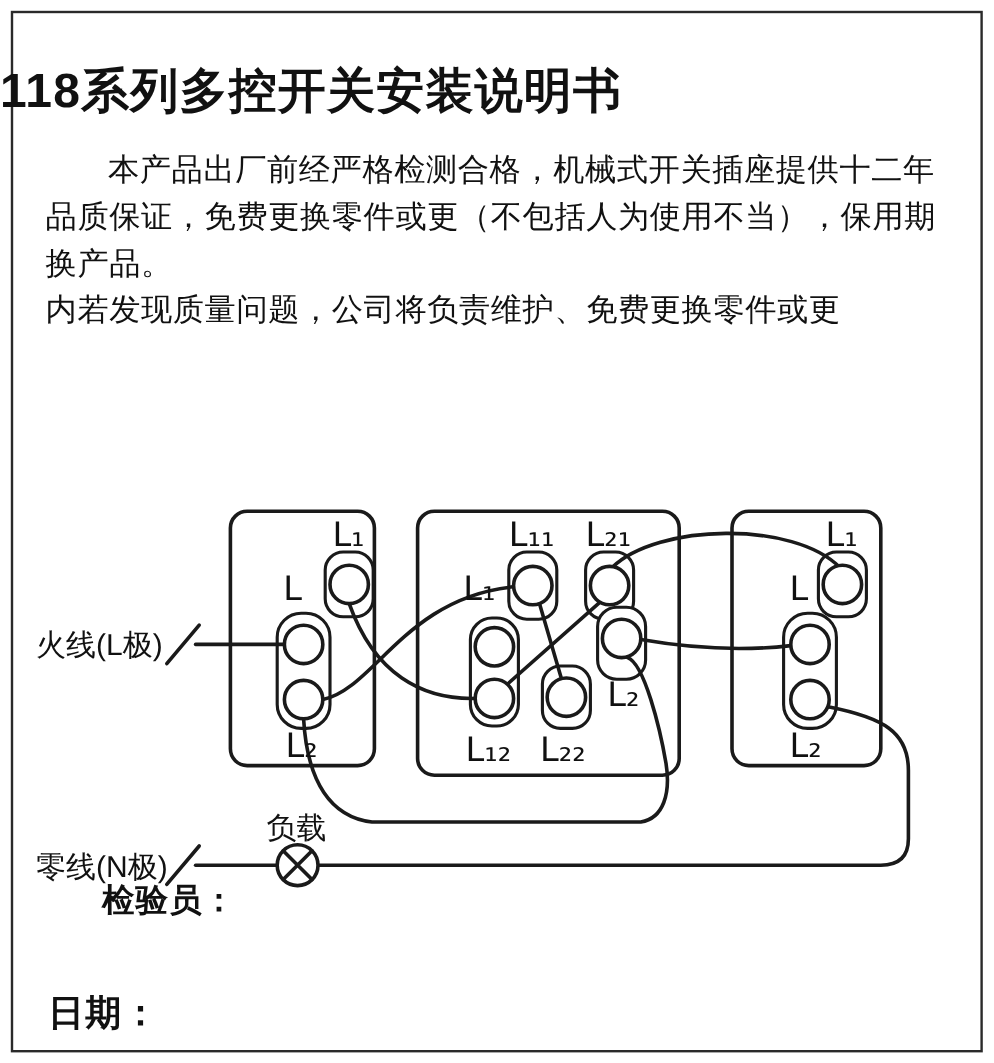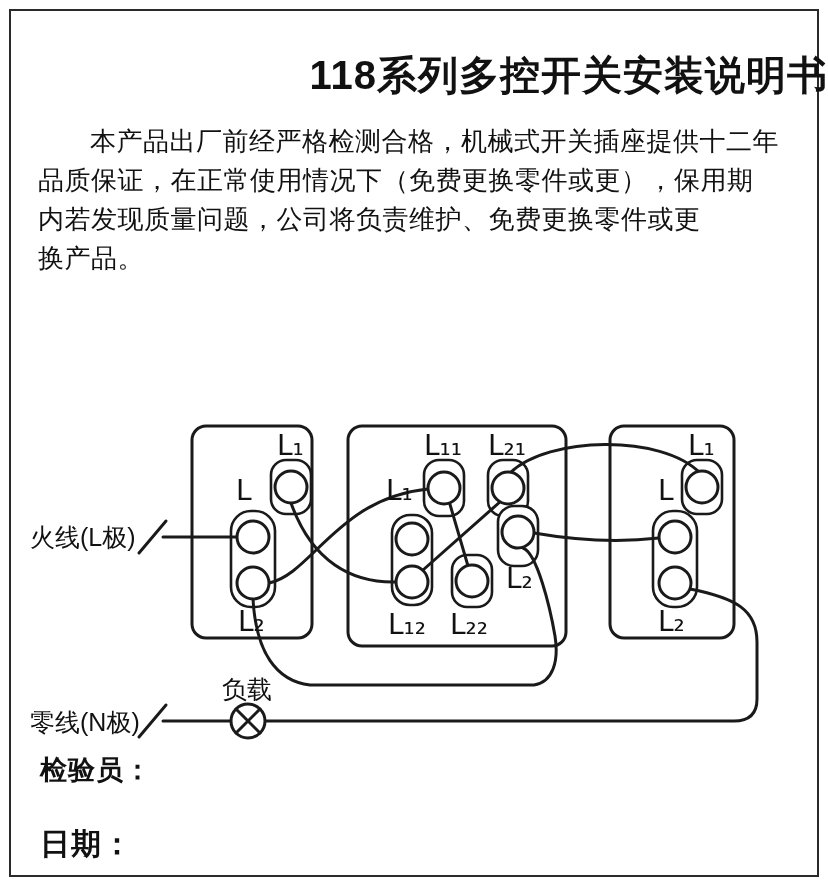--- a/index.html
+++ b/index.html
@@ -3,56 +3,56 @@
 <meta charset="utf-8">
 <style>
   html,body { margin:0; padding:0; background:#ffffff; }
   .sheet {
     position:relative; width:828px; height:886px; background:#ffffff;
     font-family:"Liberation Sans","DejaVu Sans",sans-serif; color:#111;
     overflow:hidden;
   }
   .frame { position:absolute; inset:9px; border:2px solid #2a2a2a; pointer-events:none; }
   .title {
-    position:absolute; top:48px; left:0; width:100%; text-align:right;
+    position:absolute; top:48px; left:0; width:100%; text-align:left;
     font-size:40px; font-weight:bold; letter-spacing:1px;
   }
   .intro {
     position:absolute; top:122px; left:38px; width:756px;
     font-size:26px; line-height:39px; font-weight:400; letter-spacing:0.5px;
   }
   .intro .indent { text-indent:2em; }
   .h2 {
     position:absolute; top:318px; left:42px;
     font-size:34px; font-weight:bold; letter-spacing:1px;
   }
   svg.diagram { position:absolute; top:400px; left:0; }
   .box  { fill:none; stroke:#1a1a1a; stroke-width:3; }
   .pill { fill:#ffffff; stroke:#1a1a1a; stroke-width:2.6; }
   .term { fill:#ffffff; stroke:#1a1a1a; stroke-width:3; }
   .wire { fill:none; stroke:#1a1a1a; stroke-width:3; stroke-linecap:round; }
   .lbl  { font-family:"DejaVu Sans","Liberation Sans",sans-serif; font-size:28px; fill:#111; }
   .cjk  { font-family:"Liberation Sans","DejaVu Sans",sans-serif; font-size:25px; font-weight:500; fill:#111; }
   .sig  { position:absolute; left:40px; font-weight:bold; letter-spacing:1px; }
-  .inspector { top:752px; font-size:27px; }
+  .inspector { top:732px; font-size:27px;margin-left:45px; }
   .date      { top:824px; font-size:30px;text-align:right; }
 </style>
 </head>
 <body>
 
 <div class="sheet">
   <div class="frame"></div>
 
   <div class="title">118系列多控开关安装说明书</div>
 
   <div class="intro">
     <div class="indent">本产品出厂前经严格检测合格，机械式开关插座提供十二年</div>
-    <div>品质保证，在正常使用情况下（免费更换零件或更），保用期</div>
+    <div>品质保证，免费更换零件或更（不包括人为使用不当），保用期</div>
+    <div>换产品。</div>
     <div>内若发现质量问题，公司将负责维护、免费更换零件或更</div>
-    <div>换产品。</div>
   </div>
 
 
   <svg class="diagram" width="828" height="390" viewBox="0 400 828 390" xmlns="http://www.w3.org/2000/svg">
 
     <rect class="box" x="192" y="426" width="120" height="212" rx="14"></rect>
     <rect class="box" x="348" y="426" width="218" height="220" rx="14"></rect>
     <rect class="box" x="610" y="426" width="124" height="212" rx="14"></rect>
 
     <rect class="pill" x="271" y="460" width="40" height="54" rx="15"></rect>

